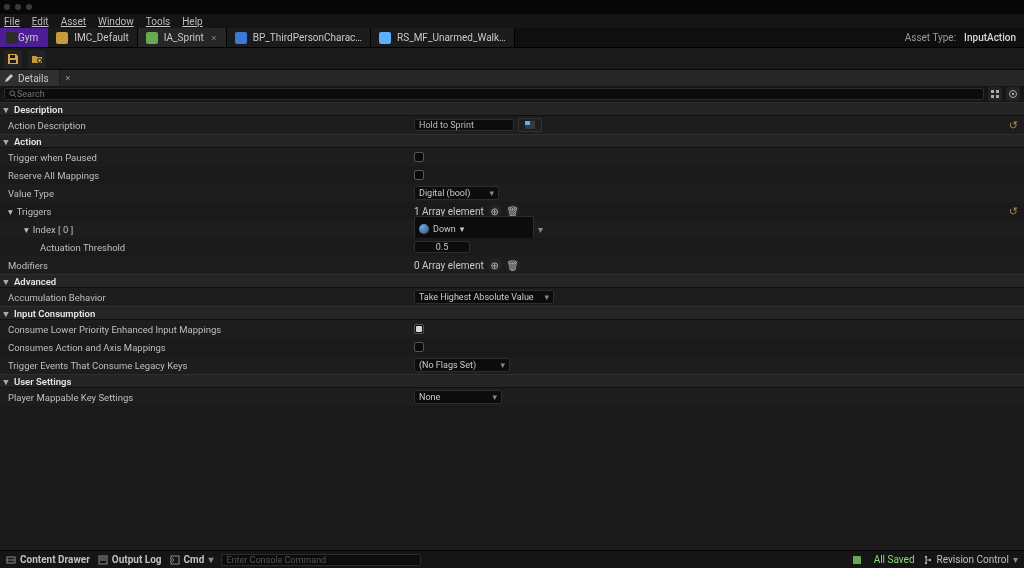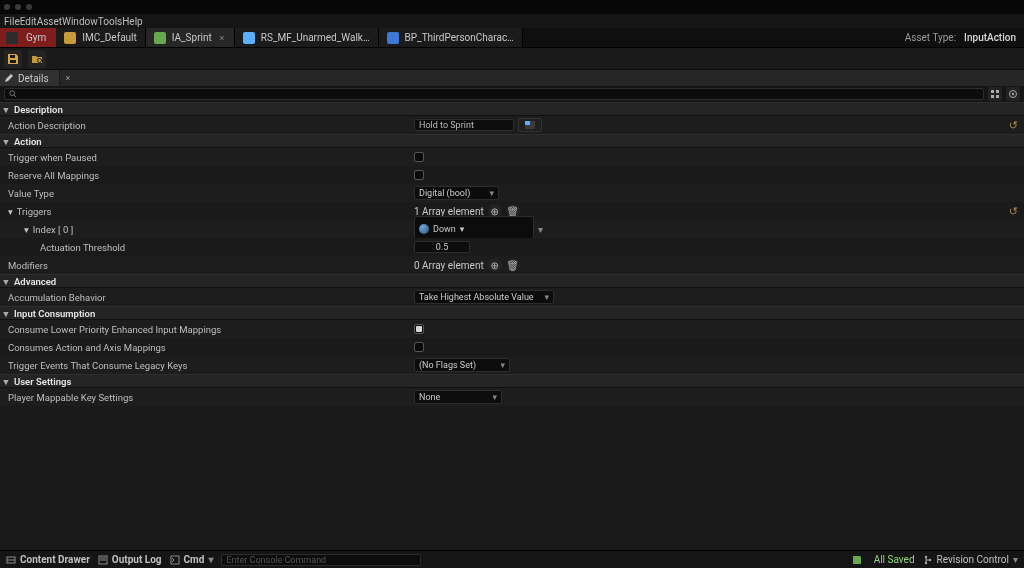--- a/index.html
+++ b/index.html
@@ -3,26 +3,26 @@
 <meta charset="utf-8">
 <style>
 * { margin: 0; padding: 0; box-sizing: border-box; font-family: "Segoe UI", Roboto, sans-serif; }
 html, body { width: 1024px; height: 568px; background: #1a1a1a; color: #c8c8c8; font-size: 10px; overflow: hidden; }
 svg { display: block; }
 
 
 .titlebar { height: 14px; display: flex; align-items: center; gap: 5px; padding-left: 4px; background: #070707; }
 .titlebar .dot { width: 6px; height: 6px; border-radius: 50%; background: #3a3a3a; }
 
-.menubar { height: 14px; display: flex; align-items: center; padding: 0 4px; background: #151515; font-size: 10px; }
+.menubar { height: 14px; display: flex; align-items: center; gap: 12px; padding: 0 4px; background: #151515; font-size: 10px; text-decoration: underline; }
 .menubar span { color: #bdbdbd; cursor: default; }
 
 
 .tabstrip { height: 20px; display: flex; align-items: stretch; background: #0f0f0f; border-bottom: 1px solid #000; }
-.projecttab { display: flex; align-items: center; gap: 8px; padding: 0 10px 0 6px; background: #7f1d1d; }
+.projecttab { display: flex; align-items: center; gap: 0; padding: 0 10px 0 6px; background: #4c1d95; }
 .projecttab .logo { width: 12px; height: 12px; border-radius: 2px; background: #2c2c2c; }
 .doctab { display: flex; align-items: center; gap: 6px; padding: 0 8px; background: #1b1b1b; border-right: 1px solid #000; position: relative; }
 .doctab.active { background: #262626; }
 .doctab .ticon { width: 12px; height: 12px; border-radius: 2px; }
 .doctab .close { width: 8px; height: 8px; color: #888; font-size: 9px; line-height: 8px; text-align: center; }
 .tab-filler { flex: 1; }
 .assettype { display: flex; align-items: center; gap: 8px; padding-right: 8px; color: #9a9a9a; font-size: 10px; }
 .assettype b { color: #d8d8d8; font-weight: 500; }
 
 
@@ -113,26 +113,26 @@
     <div class="doctab">
       <div class="ticon" style="background:#c79a3b"></div>
       <span>IMC_Default</span>
     </div>
     <div class="doctab active">
       <div class="ticon" style="background:#6aa84f"></div>
       <span>IA_Sprint</span>
       <span class="close">×</span>
     </div>
     <div class="doctab">
+      <div class="ticon" style="background:#3c78d8"></div>
+      <span>BP_ThirdPersonCharac…</span>
+    </div>
+    <div class="doctab">
       <div class="ticon" style="background:#5caeff"></div>
       <span>RS_MF_Unarmed_Walk…</span>
-    </div>
-    <div class="doctab">
-      <div class="ticon" style="background:#3c78d8"></div>
-      <span>BP_ThirdPersonCharac…</span>
     </div>
 
     <div class="tab-filler"></div>
     <div class="assettype">
       <span>Asset Type:</span>
       <b>InputAction</b>
     </div>
   </div>
 
   <div class="toolbar">
@@ -160,20 +160,21 @@
     </div>
     <span class="close">×</span>
   </div>
 
   <div class="searchrow">
     <div class="searchbox">
       <svg width="8" height="8" viewBox="0 0 10 10">
           <circle cx="4" cy="4" r="3" fill="none" stroke="#888"></circle>
           <line x1="6.5" y1="6.5" x2="9" y2="9" stroke="#888"></line>
         </svg>
+      <input placeholder="Search" style="">
     </div>
     <div class="sicon">
       <svg width="10" height="10" viewBox="0 0 10 10">
           <rect x="1" y="1" width="3" height="3" fill="#aaa"></rect>
           <rect x="6" y="1" width="3" height="3" fill="#aaa"></rect>
           <rect x="1" y="6" width="3" height="3" fill="#aaa"></rect>
           <rect x="6" y="6" width="3" height="3" fill="#aaa"></rect>
         </svg>
     </div>
     <div class="sicon">

